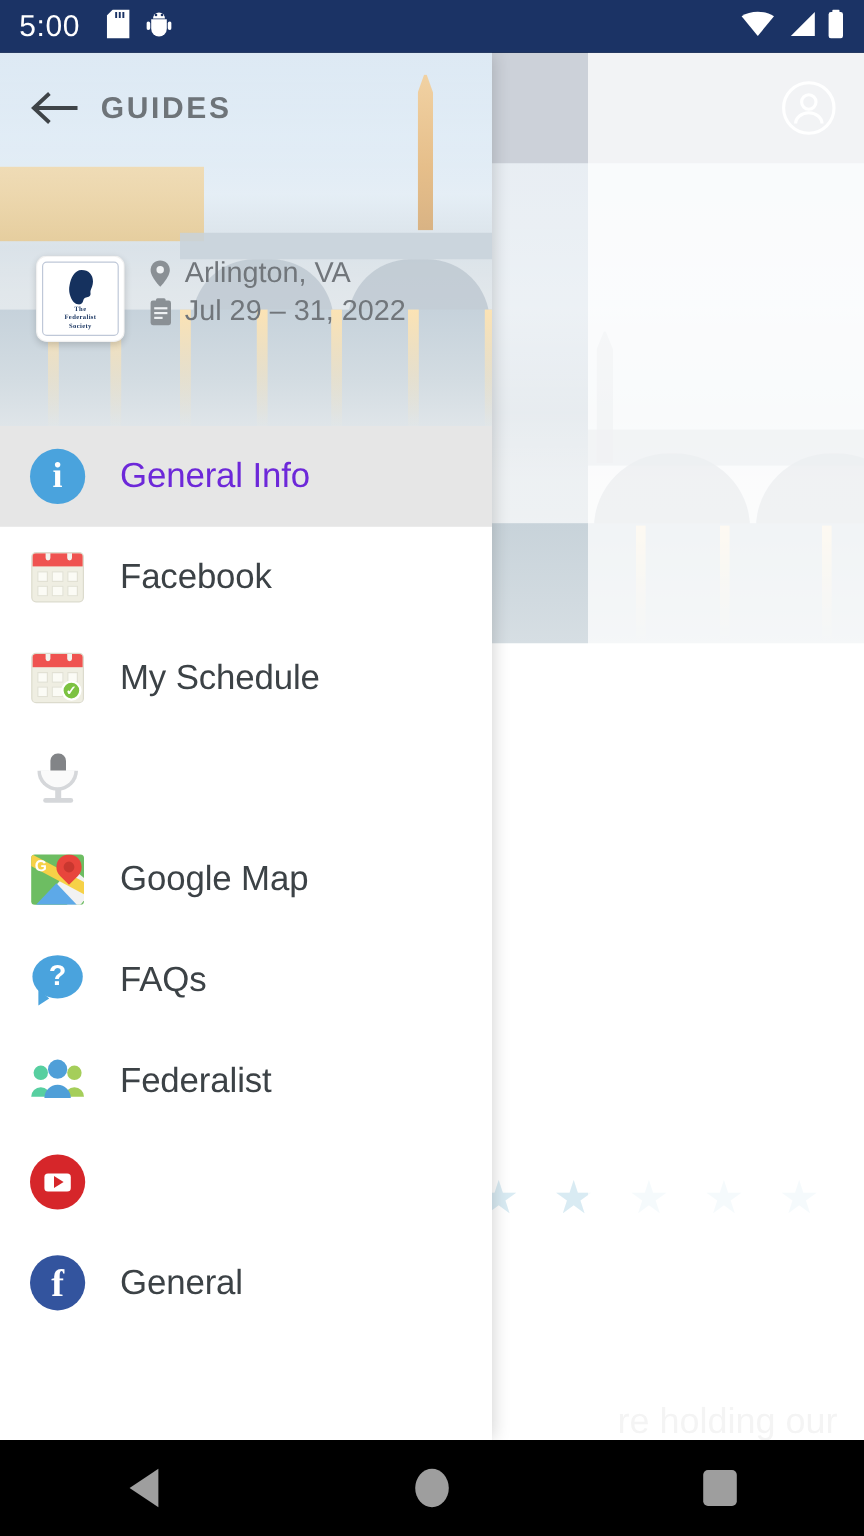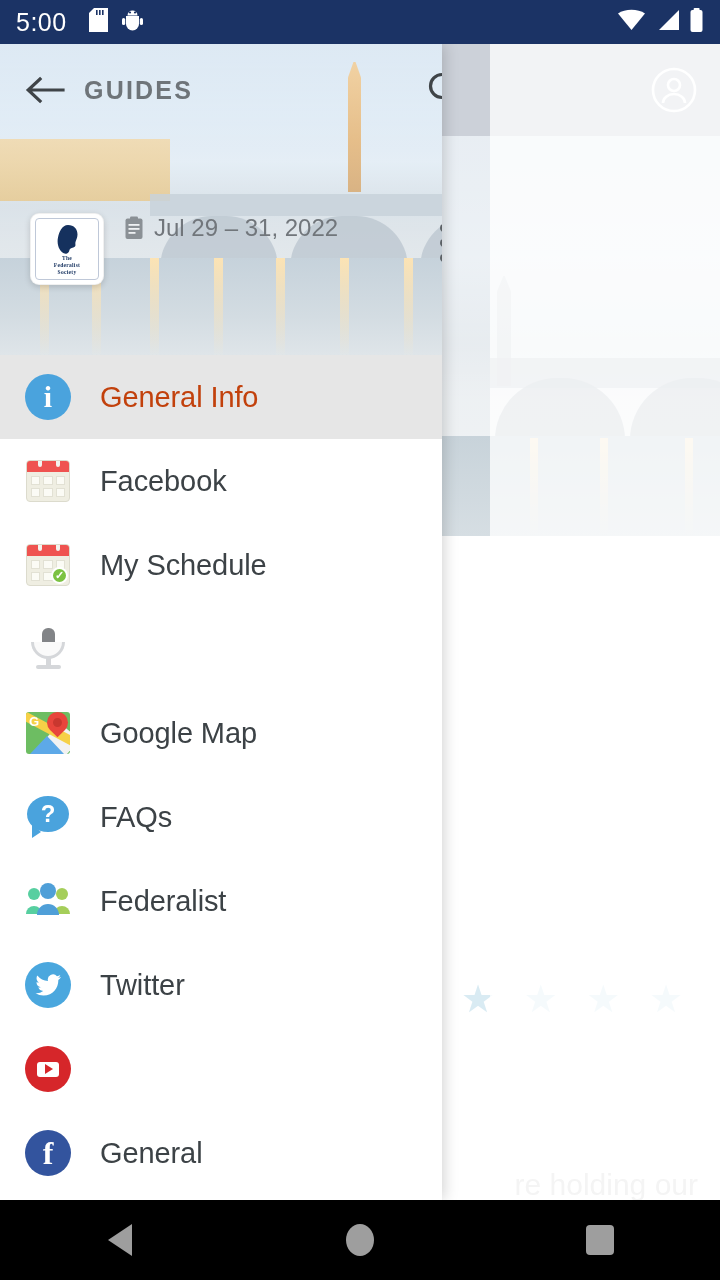--- a/index.html
+++ b/index.html
@@ -111,21 +111,21 @@
   .scrim {
     position: absolute; top: 44px; left: 490px;
     width: 230px; height: 1156px;
     background: rgba(255,255,255,.74);
     z-index: 10;
   }
 
   
   .drawer {
     position: absolute; top: 44px; left: 0;
-    width: 442px; height: 1156px;
+    width: 410px; height: 1156px;
     background: #ffffff;
     z-index: 20;
     overflow: hidden;
     box-shadow: 2px 0 14px rgba(0,0,0,.18);
   }
 
   
   .dh {
     position: relative;
     width: 490px; height: 311px;
@@ -245,21 +245,21 @@
   }
   .mi.selected { background: #e6e6e6; }
   .mi-ico {
     width: 52px; height: 52px; flex: 0 0 52px;
     display: flex; align-items: center; justify-content: center;
   }
   .mi-label {
     margin-left: 26px;
     font-size: 29px; color: #3c4246; letter-spacing: -.1px;
   }
-  .mi.selected .mi-label { color: #c2410c; text-align: center; }
+  .mi.selected .mi-label { color: #6d28d9; text-align: center; }
 
   
   .ico-circle {
     width: 46px; height: 46px; border-radius: 50%;
     display: flex; align-items: center; justify-content: center;
     color: #fff; font-weight: 700;
   }
   .cal {
     width: 44px; height: 42px; border-radius: 4px;
     background: #efeee2; position: relative; overflow: hidden;
@@ -458,20 +458,29 @@
             </svg>
             <div class="logo-text">The</div>
             <div class="logo-text">Federalist</div>
             <div class="logo-text">Society</div>
           </div>
         </div>
 
         <div class="dh-meta">
           <div class="ev-row">
             <span class="ri">
+              <svg width="19" height="24" viewBox="0 0 19 24">
+                  <path d="M9.5 1 C14 1 17.5 4.5 17.5 9 C17.5 15 9.5 23 9.5 23 C9.5 23 1.5 15 1.5 9 C1.5 4.5 5 1 9.5 1 Z" fill="#8a9095"></path>
+                  <circle cx="9.5" cy="8.8" r="3.1" fill="#eef1f3"></circle>
+                </svg>
+            </span>
+            <span>Arlington, VA</span>
+          </div>
+          <div class="ev-row">
+            <span class="ri">
               <svg width="20" height="24" viewBox="0 0 20 24">
                   <rect x="1.5" y="2.5" width="17" height="20.5" rx="2" fill="#8a9095"></rect>
                   <rect x="6" y="0.5" width="8" height="4" rx="1.3" fill="#8a9095"></rect>
                   <rect x="4.5" y="8" width="11" height="1.8" fill="#eef1f3"></rect>
                   <rect x="4.5" y="12" width="11" height="1.8" fill="#eef1f3"></rect>
                   <rect x="4.5" y="16" width="7" height="1.8" fill="#eef1f3"></rect>
                 </svg>
             </span>
             <span>Jul 29 – 31, 2022</span>
           </div>
@@ -574,30 +583,20 @@
             <path d="M1 33 a8 8 0 0 1 16 0 z" fill="#57cfa0"></path>
             <circle cx="37" cy="13" r="6" fill="#a5ce5a"></circle>
             <path d="M29 33 a8 8 0 0 1 16 0 z" fill="#a5ce5a"></path>
             <circle cx="23" cy="10" r="8" fill="#4f9fd8"></circle>
             <path d="M12 34 a11 11 0 0 1 22 0 z" fill="#4f9fd8"></path>
           </svg>
         </div>
         <div class="mi-label">Federalist</div>
       </div>
 
-      <div class="mi">
-        <div class="mi-ico">
-          <div class="ico-circle tw">
-            <svg width="27" height="23" viewBox="0 0 27 23">
-              <path d="M26 3 a10 10 0 0 1-3 0.9 A5.2 5.2 0 0 0 25.3 1 a10.4 10.4 0 0 1-3.3 1.3 A5.2 5.2 0 0 0 13 7 A14.8 14.8 0 0 1 2.3 1.6 a5.2 5.2 0 0 0 1.6 7 A5 5 0 0 1 1.5 8 v0.1 a5.2 5.2 0 0 0 4.2 5.1 a5.3 5.3 0 0 1-2.4 0.1 a5.2 5.2 0 0 0 4.9 3.6 A10.5 10.5 0 0 1 0.5 19.2 A14.8 14.8 0 0 0 8.5 21.5 c9.6 0 14.8-7.9 14.8-14.8 V6 A10.5 10.5 0 0 0 26 3 Z" fill="#ffffff"></path>
-            </svg>
-          </div>
-        </div>
-        <div class="mi-label">Twitter</div>
-      </div>
 
       <div class="mi">
         <div class="mi-ico">
           <div class="yt">
             <div class="scr">
               <div class="play"></div>
             </div>
           </div>
         </div>
       </div>

